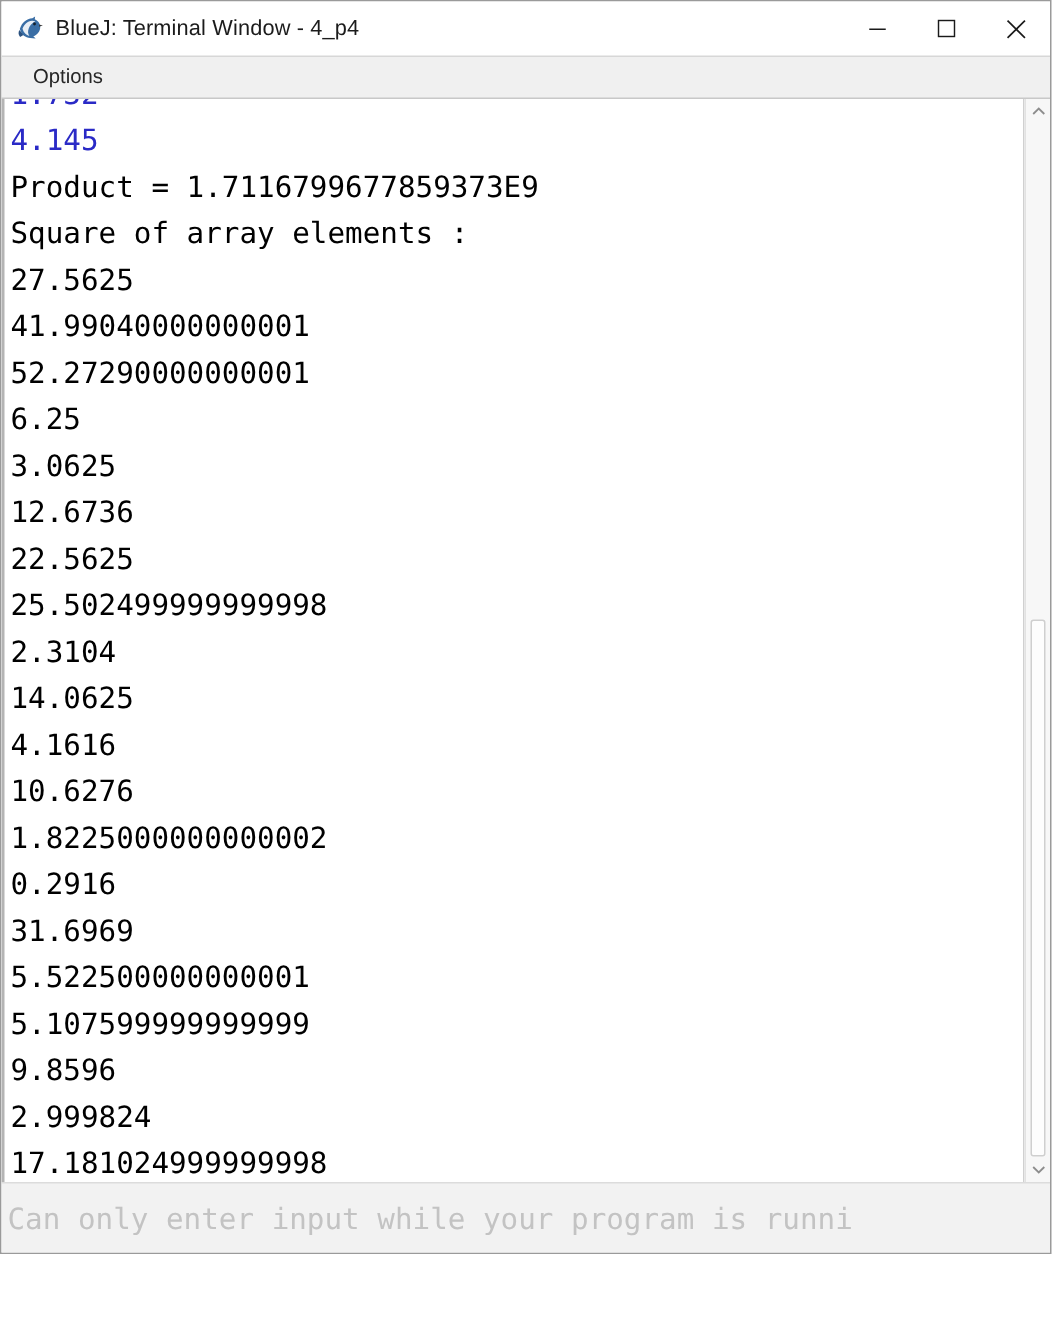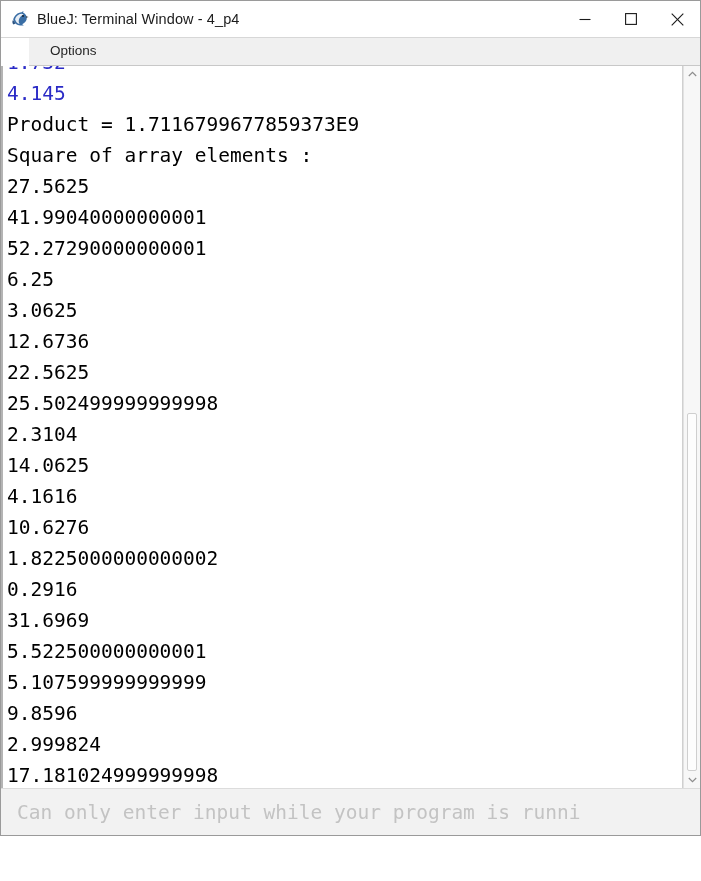--- a/index.html
+++ b/index.html
@@ -68,21 +68,20 @@
   .win-btn svg { display: block; }
 
   
   .menubar {
     height: 27px;
     min-height: 27px;
     background: #f0f0f0;
     display: flex;
     align-items: center;
     border-bottom: 1px solid #c8c8c8;
-    margin-left: 28px;
   }
   .menu-item {
     font-size: 13.5px;
     color: #262626;
     padding: 3px 9px 4px 9px;
     margin-left: 12px;
     line-height: 1;
     font-family: "Liberation Sans", sans-serif;
   }
 
@@ -170,21 +169,21 @@
     border-top: 1px solid #dcdcdc;
     display: flex;
     align-items: center;
     overflow: hidden;
   }
   .status-text {
     font-family: "DejaVu Sans Mono", "Liberation Mono", monospace;
     font-size: 19.5px;
     color: #c3c3c3;
     white-space: nowrap;
-    padding-left: 16px;
+    padding-left: 4px;
     letter-spacing: 0px;
   }
 </style>
 </head>
 <body>
 
 <div class="window">
 
   <div class="titlebar">
     <span class="app-icon">

